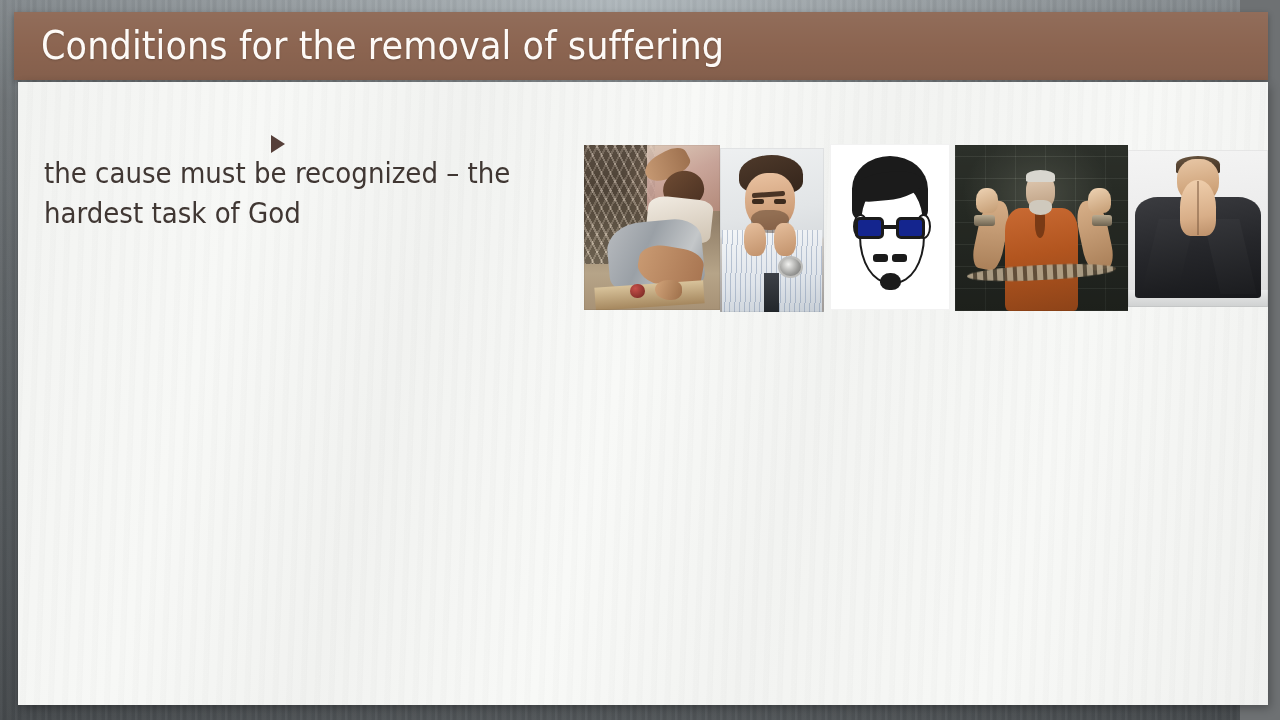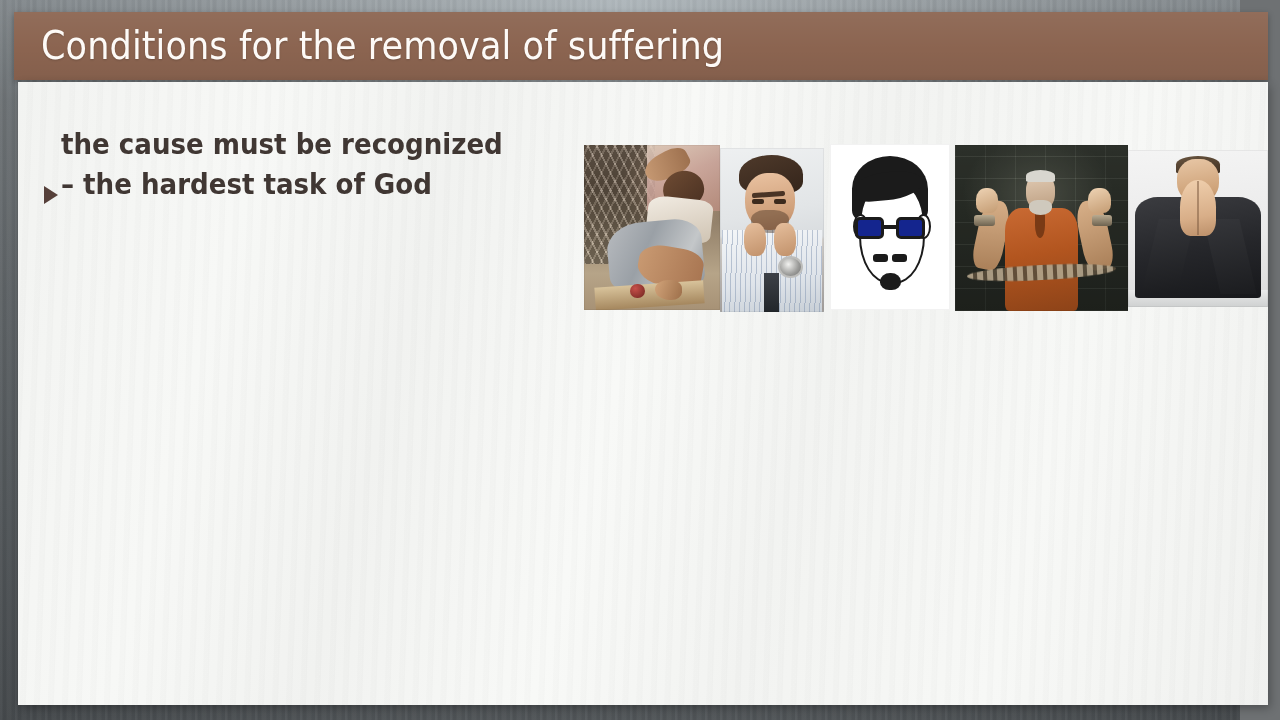--- a/index.html
+++ b/index.html
@@ -104,26 +104,27 @@
 
   
   #bullet-block {
     position: absolute;
     left: 26px;
     top: 42px;
     width: 470px;
   }
   .bullet-row {
     display: flex;
-    align-items: flex-end;
+    align-items: center;
     color: #403733;
     font-family: "DejaVu Sans Condensed", "Liberation Sans Narrow", "Liberation Sans", sans-serif;
     font-size: 29px;
     line-height: 1.38;
-    font-weight: 700;
+    font-weight: 400;
+    flex-direction: column;
   }
   .bullet-marker {
     flex: 0 0 auto;
     width: 0;
     height: 0;
     border-top: 9px solid transparent;
     border-bottom: 9px solid transparent;
     border-left: 14px solid #56403a;
     margin-top: 11px;
     margin-right: 3px;

